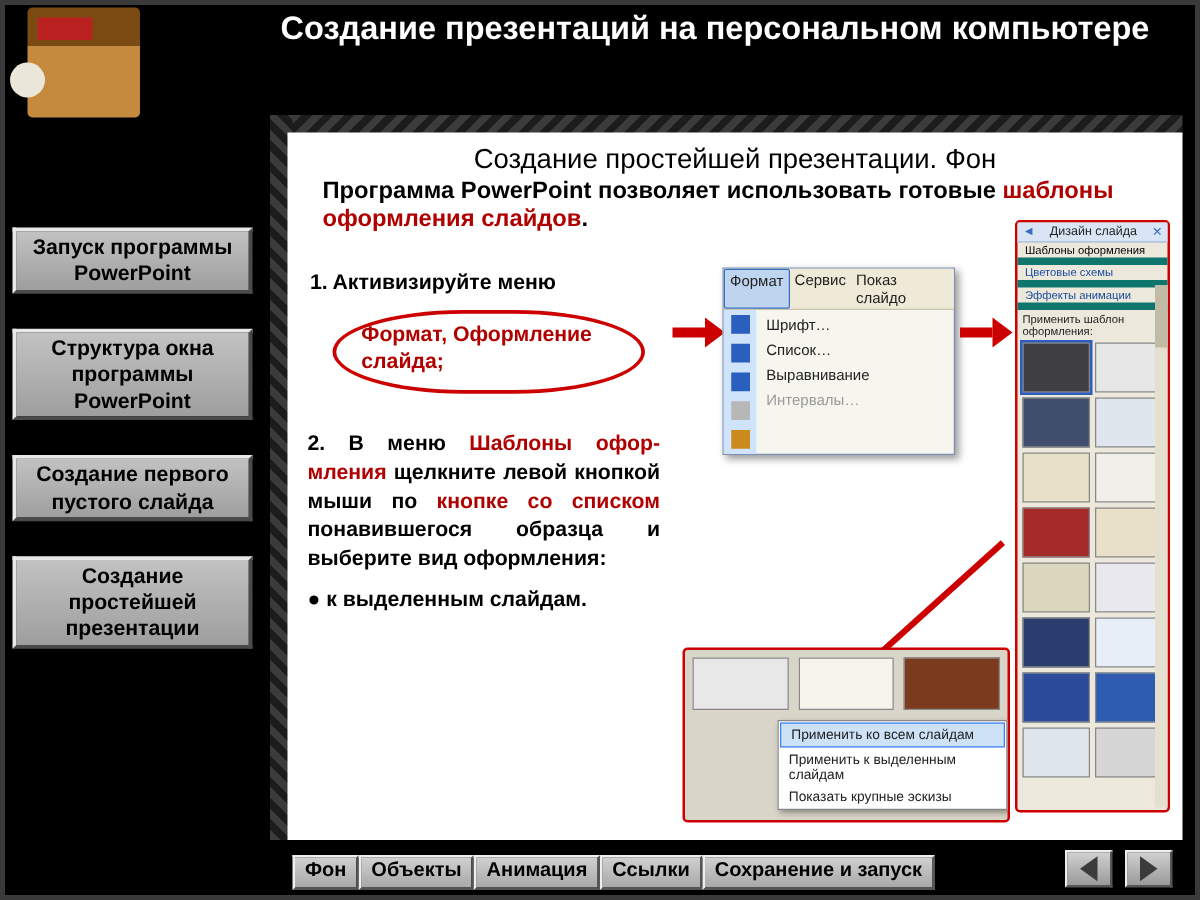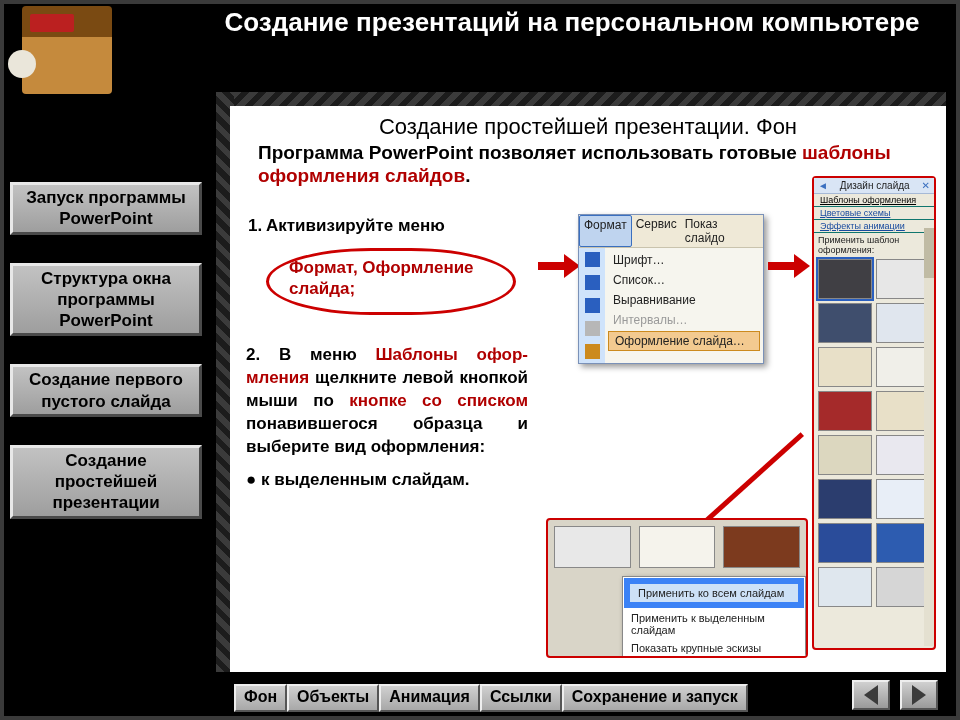--- a/index.html
+++ b/index.html
@@ -147,21 +147,21 @@
     background: #ece9dc;
     border: 2px solid #cc0000;
     border-radius: 4px;
     font-size: 10px; color: #222;
   }
   .task-pane .tp-top {
     display: flex; align-items: center; justify-content: space-between;
     padding: 0 4px; height: 16px; background: #d9e5f5; border-bottom: 1px solid #a6b9d6;
   }
   .task-pane .tp-top .arr { color: #3a6fbf; font-size: 10px; cursor: pointer; }
-  .task-pane .tp-link { padding: 1px 6px; border-bottom: 1px solid #0f766e; font-size: 9px; color: #184a9e; text-decoration: underline; }
+  .task-pane .tp-link { padding: 1px 6px; border-bottom: 6px solid #0f766e; font-size: 9px; color: #184a9e; }
   .task-pane .tp-link.on { color: #000; }
   .task-pane .tp-h { padding: 2px 4px 0; font-size: 9px; }
   .task-pane .tp-grid {
     display: grid; grid-template-columns: 1fr 1fr; gap: 4px;
     padding: 4px 4px 4px;
   }
   .task-pane .tp-grid .thumb {
     height: 40px; border: 1px solid #888;
   }
   .task-pane .tp-grid .thumb.sel { outline: 2px solid #2a5fbf; }
@@ -190,21 +190,21 @@
     overflow: hidden;
   }
   .ctx-wrap .mini-thumbs { display: flex; gap: 8px; padding: 6px 6px 0; }
   .ctx-wrap .mini-thumbs .mt { height: 42px; flex: 1; border: 1px solid #888; }
   .ctx-menu {
     position: absolute; left: 74px; top: 56px; width: 184px;
     background: #fff; border: 1px solid #888; font-size: 11px; color: #222;
     box-shadow: 2px 2px 5px rgba(0,0,0,.4);
   }
   .ctx-menu div { padding: 3px 8px; }
-  .ctx-menu .sel { background: #cde1f7; border: 6px solid #3b82f6; margin: 1px; }
+  .ctx-menu .sel { background: #cde1f7; border: 1px solid #3b82f6; margin: 1px; }
 
   .arrow-diag {
     position: absolute; left: 574px; top: 330px; width: 2px; height: 2px;
     transform: rotate(138deg); transform-origin: left top;
   }
   .arrow-diag .stem { width: 160px; height: 5px; background: #cc0000; }
   .arrow-diag .head {
     position: absolute; left: 156px; top: -7px;
     border-left: 16px solid #cc0000; border-top: 10px solid transparent; border-bottom: 10px solid transparent;
   }
@@ -286,21 +286,20 @@
           <i style="background:#2a5fbf"></i>
           <i style="background:#2a5fbf"></i>
           <i style="background:#b7b7b7"></i>
           <i style="background:#cc8a1e"></i>
         </div>
         <ul>
           <li>Шрифт…</li>
           <li>Список…</li>
           <li>Выравнивание</li>
           <li class="dis">Интервалы…</li>
-          <li class="sel2">Оформление слайда…</li>
         </ul>
       </div>
     </div>
 
     <div class="arrow-right arrow-a2"></div>
 
     <div class="task-pane">
       <div class="tp-top">
         <span class="arr">◄</span>
         <span>Дизайн слайда</span>

